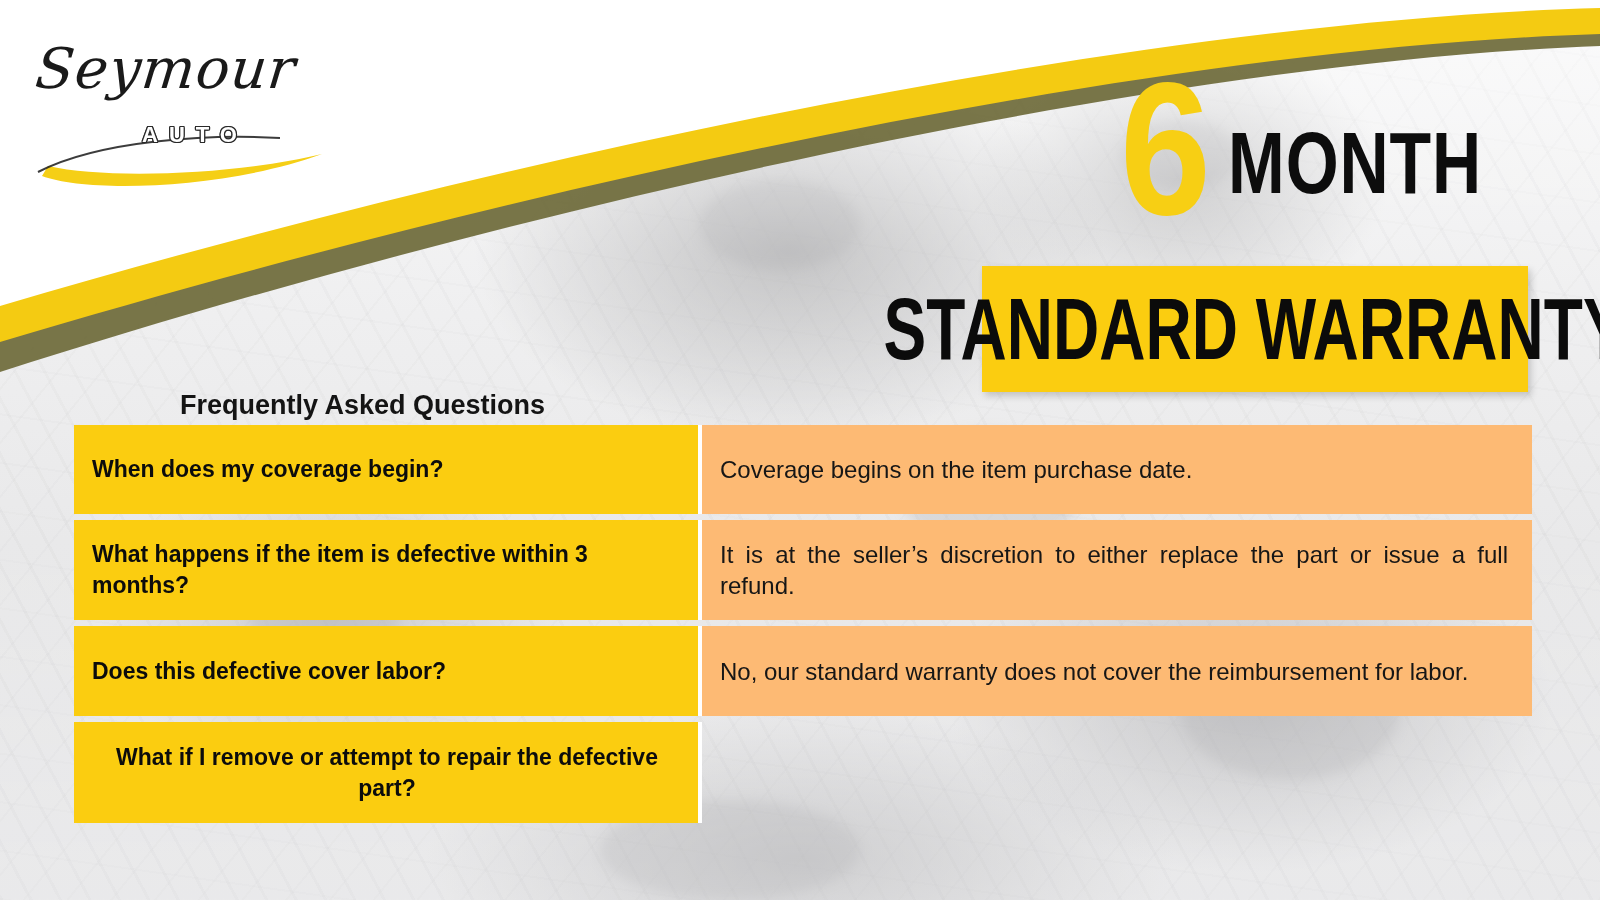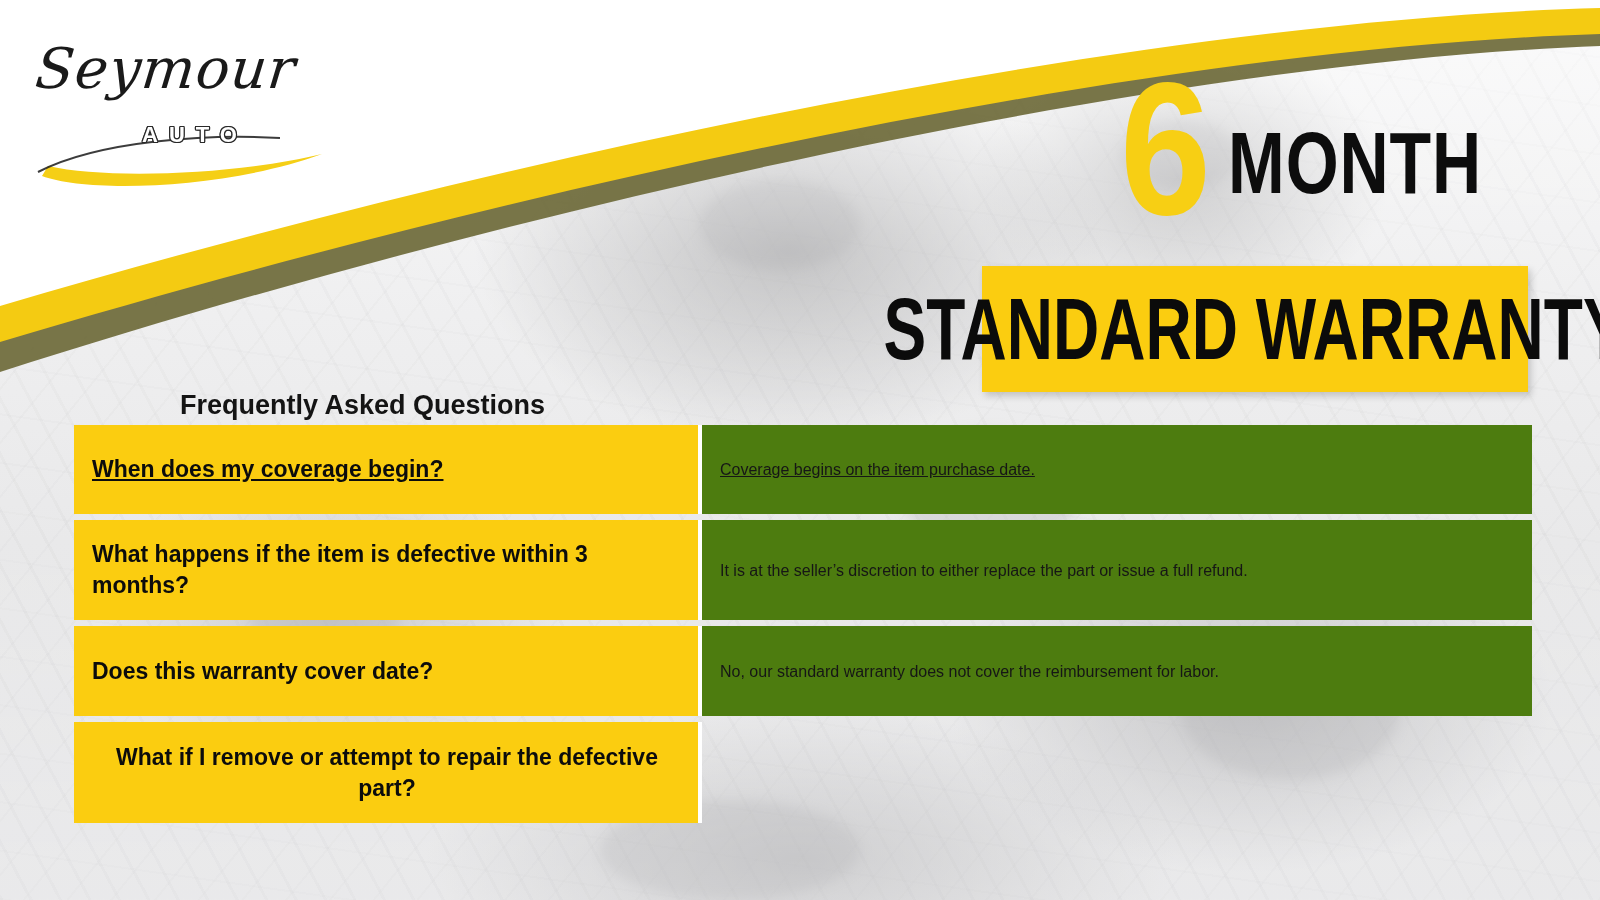--- a/index.html
+++ b/index.html
@@ -217,32 +217,32 @@
     font-size: 23px;
     line-height: 31px;
     padding: 16px 16px 16px 18px;
     box-sizing: border-box;
     display: flex;
     align-items: center;
     border-right: 4px solid #ffffff;
   }
   .faq-a {
     flex: 1;
-    background: #4d7c0f;
+    background: #fdba74;
     color: #161616;
-    font-size: 16px;
+    font-size: 24px;
     line-height: 31px;
     padding: 16px 24px 16px 18px;
     box-sizing: border-box;
     display: flex;
     align-items: center;
     text-align: justify;
     text-justify: inter-word;
   }
-  .faq-row.r1 .faq-q, .faq-row.r1 .faq-a { min-height: 89px; text-decoration: underline; }
+  .faq-row.r1 .faq-q, .faq-row.r1 .faq-a { min-height: 89px; }
   .faq-row.r2 .faq-q, .faq-row.r2 .faq-a { min-height: 100px; }
   .faq-row.r3 .faq-q, .faq-row.r3 .faq-a { min-height: 90px; }
   .faq-row.r4 .faq-q, .faq-row.r4 .faq-a { min-height: 101px; text-align: center; }
   .faq-a span { display: block; width: 100%; }
 </style>
 </head>
 <body>
 
 <div id="page">
 
@@ -299,21 +299,21 @@
     </div>
 
     <div class="faq-row r2">
       <div class="faq-q">What happens if the item is defective within 3 months?</div>
       <div class="faq-a">
           <span>It is at the seller’s discretion to either replace the part or issue a full refund.</span>
         </div>
     </div>
 
     <div class="faq-row r3">
-      <div class="faq-q">Does this warranty cover date?</div>
+      <div class="faq-q">Does this defective cover labor?</div>
       <div class="faq-a">
           <span>No, our standard warranty does not cover the reimbursement for labor.</span>
         </div>
     </div>
 
     <div class="faq-row r4">
       <div class="faq-q">What if I remove or attempt to repair the defective part?</div>
     </div>
 
   </div>

